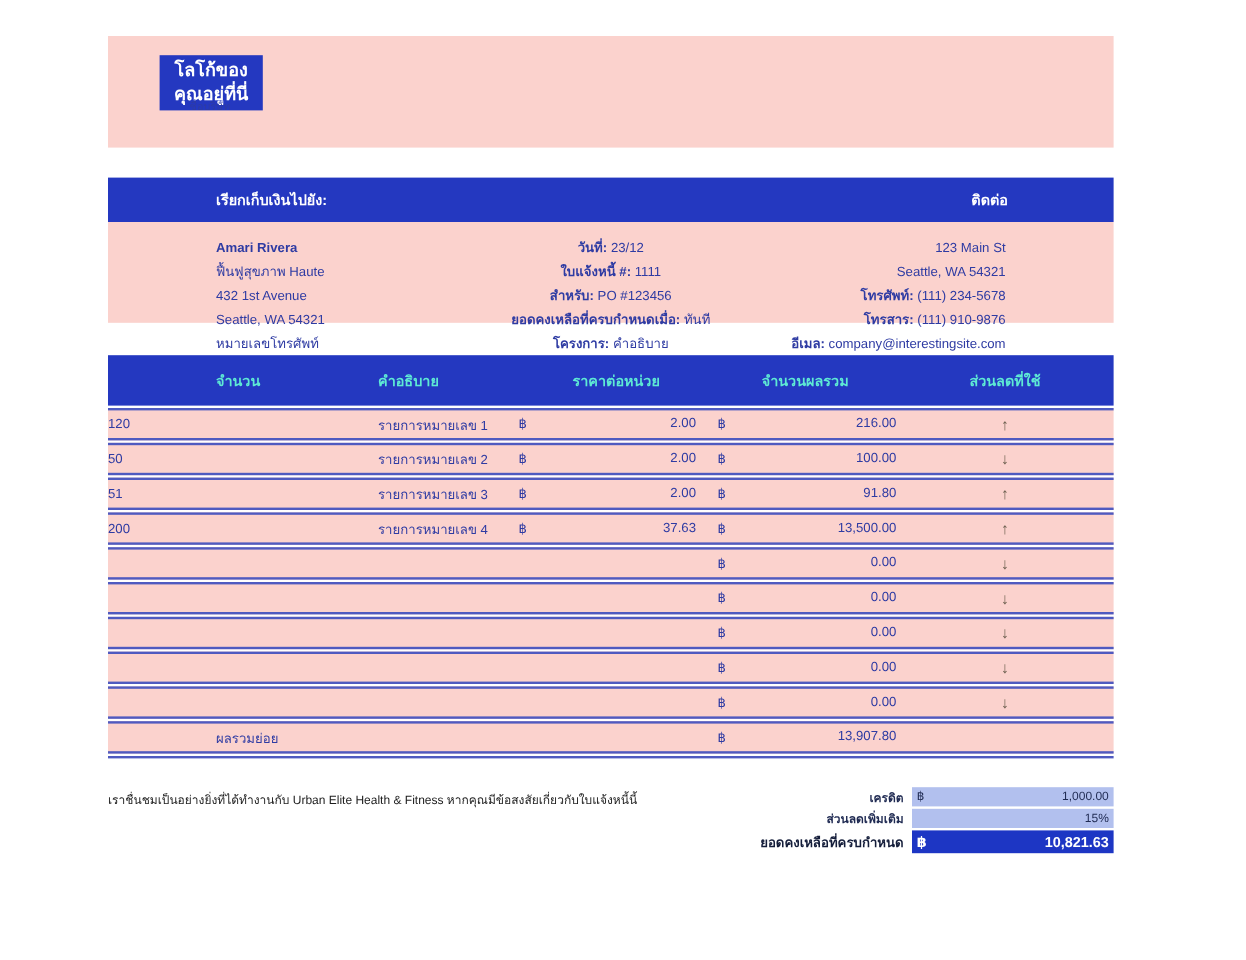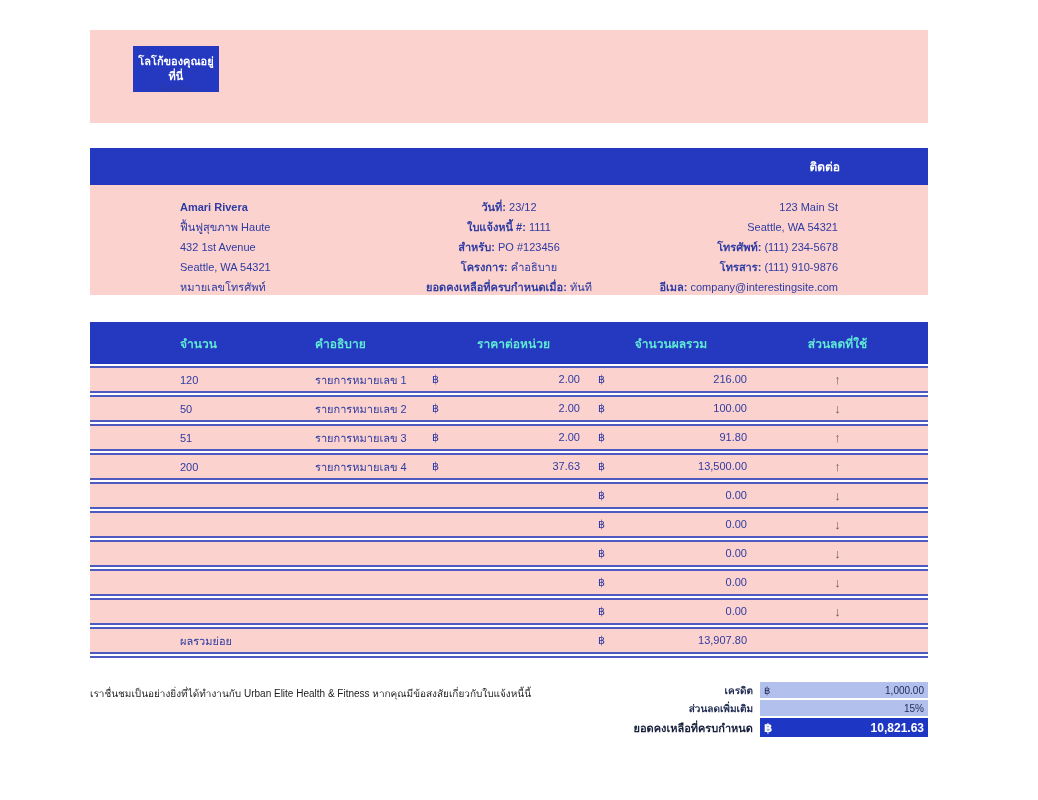--- a/index.html
+++ b/index.html
@@ -7,61 +7,61 @@
     width:1038px; height:800px; background:#ffffff;
     font-family:"Liberation Sans","DejaVu Sans",sans-serif;
     color:#2e3ba3; overflow:hidden;
   }
   .sheet { position:relative; margin-left:90px; width:838px; }
 
   
   .top-band { position:relative; margin-top:30px; height:93px; background:#fbd2cd; }
   .logo-btn {
     position:absolute; left:43px; top:16px; width:86px; height:46px;
-    background:#2438c0; color:#ffffff; font-size:11px; font-weight:bold;
+    background:#2438c0; color:#ffffff; font-size:15px; font-weight:bold;
     display:flex; align-items:center; justify-content:center; text-align:center;
     line-height:1.35; padding:3px; cursor:pointer;
   }
   .company-name { position:absolute; left:68px; top:52px; font-size:9px; color:#2e3ba3;text-align:center; }
   .doc-title {
     position:absolute; right:8px; top:4px; font-size:52px; font-weight:bold;
     color:#2133c6; line-height:1.3; letter-spacing:1px;
   }
 
   
   .info-bar {
     margin-top:25px; height:37px; background:#2438c0; color:#ffffff;
     font-size:12px; font-weight:bold; display:flex; align-items:center;
   }
   .info-bar .bill-to-label { padding-left:90px; width:320px; }
   .info-bar .info-label { width:220px; text-align:center; }
   .info-bar .contact-label { margin-left:auto; padding-right:88px; }
 
   
-  .info-panel { position:relative; height:110px; background:#fbd2cd; font-size:11px;padding-left:43px; }
+  .info-panel { position:relative; height:84px; background:#fbd2cd; font-size:11px;padding-left:43px; }
   .info-col { position:absolute; top:12px; line-height:20px; }
   .col-billto { left:90px; text-align:left; }
   .col-middle { left:0; width:100%; text-align:center; }
   .col-contact { right:90px; text-align:right; }
   .b { font-weight:bold; }
 
   
   .grid-cols { display:grid; grid-template-columns:225px 117px 163px 152px 181px; }
   .thead {
     margin-top:27px; height:42px; background:#2438c0; color:#5eead4;
     font-size:12px; font-weight:bold; align-items:center;
   }
   .thead .h1 { padding-left:90px; }
   .thead .h3, .thead .h4, .thead .h5 { text-align:center; }
   .trow {
     height:27px; background:#fbd2cd; margin-top:2px;
     border-top:2px solid #4f5ac0; border-bottom:2px solid #4f5ac0;
     align-items:center; font-size:11px;
   }
-  .trow .qty { padding-left:90px; }
+  .trow .qty { }
   .money { display:flex; justify-content:space-between; }
   .money.unit { padding-right:15px; }
   .money.total { padding-left:3px; }
   .arrow { text-align:center; color:#6d6050; font-size:13px; font-weight:bold; }
   .end-line { height:0; border-top:2px solid #4f5ac0; margin-top:2px; }
   .subtotal-label { grid-column:1 / span 2; padding-left:90px; }
 
   
   .bottom { display:flex; margin-top:24px; }
   .notes { font-size:10px; color:#1c1c1c; line-height:15px; padding-top:4px; }
@@ -84,37 +84,38 @@
 <body>
 
 <div class="sheet">
 
   <div class="top-band">
     <div class="logo-btn">โลโก้ของคุณอยู่ที่นี่</div>
     <div class="company-name">ชื่อบริษัท</div>
   </div>
 
   <div class="info-bar">
+    <div class="bill-to-label">เรียกเก็บเงินไปยัง:</div>
     <div class="contact-label">ติดต่อ</div>
   </div>
 
   <div class="info-panel">
     <div class="info-col col-billto">
       <div class="b">Amari Rivera</div>
       <div>ฟื้นฟูสุขภาพ Haute</div>
       <div>432 1st Avenue</div>
       <div>Seattle, WA 54321</div>
       <div>หมายเลขโทรศัพท์</div>
     </div>
     <div class="info-col col-middle" id="invoice-info-col">
         <div><span class="b">วันที่:</span> <span>23/12</span></div>
         <div><span class="b">ใบแจ้งหนี้ #:</span> <span>1111</span></div>
         <div><span class="b">สำหรับ:</span> <span>PO #123456</span></div>
+        <div><span class="b">ยอดคงเหลือที่ครบกำหนดเมื่อ:</span> <span>ทันที</span></div>
         <div><span class="b">โครงการ:</span> <span>คำอธิบาย</span></div>
-        <div><span class="b">ยอดคงเหลือที่ครบกำหนดเมื่อ:</span> <span>ทันที</span></div>
       </div>
     <div class="info-col col-contact">
       <div>123 Main St</div>
       <div>Seattle, WA 54321</div>
       <div id="contact-rows">
           <div><span class="b">โทรศัพท์:</span> <span>(111) 234-5678</span></div>
           <div><span class="b">โทรสาร:</span> <span>(111) 910-9876</span></div>
           <div><span class="b">อีเมล:</span> <span>company@interestingsite.com</span></div>
         </div>
     </div>

